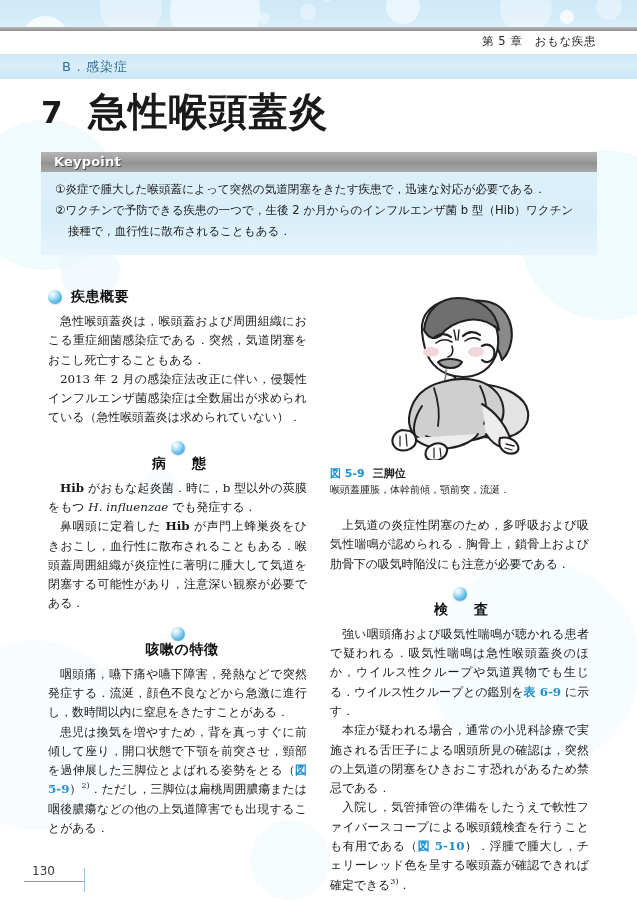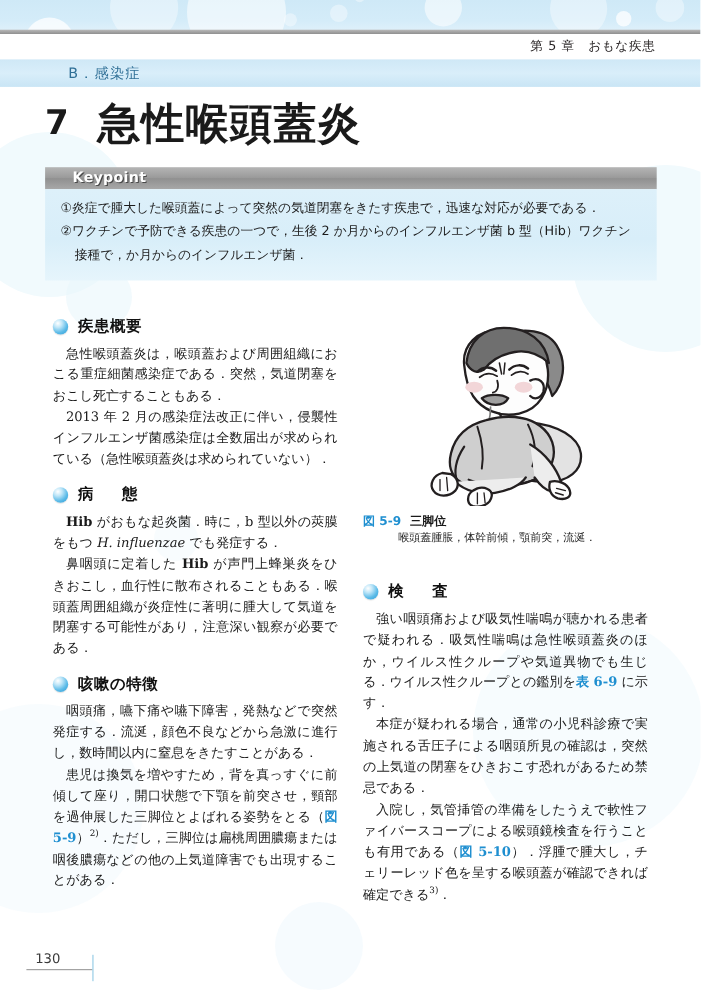--- a/index.html
+++ b/index.html
@@ -69,21 +69,20 @@
     height:20px;width:100%;
     background:linear-gradient(180deg,#b5b5b5 0%,#9a9a9a 48%,#909090 52%,#a8a8a8 100%);
     position:relative;
   }
   .kp-head .kp-label{
     position:absolute;left:13px;top:2px;
     color:#ffffff;font-weight:bold;font-size:13px;
     font-family:"DejaVu Sans","Liberation Sans",sans-serif;
     text-shadow:1px 1px 0 rgba(60,60,60,.85);
     letter-spacing:.2px;
-    margin-left:12px;
   }
   .kp-body{
     background:linear-gradient(180deg,#ddf0fa 0%,#d8eef9 55%,#e6f5fc 100%);
     padding:8px 16px 12px 14px;
     position:relative;overflow:hidden;
   }
   .kp-item{
     font-size:11.6px;line-height:1.72;color:#1b1b1b;
     text-align:justify;
     margin:0 0 1px 0;
@@ -92,21 +91,21 @@
   .kp-item .cont{display:block;padding-left:13px;}
 
   
   .col{position:absolute;top:288px;width:259px;}
   .col-left{left:48px;}
   .col-right{left:330px;}
 
   .sec-head{
     display:flex;align-items:center;margin:0 0 6px 0;text-align:right;
   }
-  .sec-head.tight{margin-top:13px;}
+  .sec-head.tight{margin-top:13px;flex-direction:column;}
   .ball{
     width:14px;height:14px;border-radius:50%;
     background:radial-gradient(circle at 33% 28%,#ffffff 0%,#bfe6f8 28%,#5cbbe8 62%,#2b9ad4 100%);
     box-shadow:0 1px 1px rgba(0,0,0,.12);
     flex:0 0 auto;
   }
   .sec-title{
     margin-left:9px;font-size:14px;font-weight:bold;color:#111;
     letter-spacing:.5px;
   }
@@ -125,21 +124,21 @@
   .ref{color:#1f8fd0;font-weight:bold;}
   sup{font-size:8px;vertical-align:super;}
 
   
   .figbox{position:absolute;left:330px;top:288px;width:262px;}
   .figimg{width:262px;height:172px;position:relative;}
   .figcap{margin-top:6px;}
   .figcap .line1{font-size:11px;font-weight:bold;color:#1a1a1a;}
   .figcap .line1 .fignum{color:#1f8fd0;font-weight:bold;}
   .figcap .line1 .figttl{margin-left:8px;}
-  .figcap .line2{font-size:10px;color:#222;margin-top:2px;line-height:1.4;margin-left:32px;}
+  .figcap .line2{font-size:10px;color:#222;margin-top:2px;line-height:1.4;}
 
   
   .footer{position:absolute;left:0;bottom:0;width:516px;height:48px;}
   .footer .pnum{
     position:absolute;left:32px;bottom:22px;
     font-size:12px;color:#3a3a3a;
     font-family:"DejaVu Sans","Liberation Sans",sans-serif;
   }
   .footer .rule{
     position:absolute;left:24px;bottom:18px;width:60px;height:1px;background:#9a9a9a;
@@ -190,21 +189,21 @@
   </div>
 
   <div class="kp-wrap">
     <div class="kp-head">
       <span class="kp-label">Keypoint</span>
     </div>
     <div class="kp-body">
       <div class="kp-item">①炎症で腫大した喉頭蓋によって突然の気道閉塞をきたす疾患で，迅速な対応が必要である．</div>
       <div class="kp-item">②ワクチンで予防できる疾患の一つで，生後 2 か月からのインフルエンザ菌 b 型（Hib）ワクチン</div>
       <div class="kp-item">
-        <span class="cont">接種で，か月からのインフルエンザ菌．</span>
+        <span class="cont">接種で，血行性に散布されることもある．</span>
       </div>
     </div>
   </div>
 
   <div class="col col-left">
 
     <div class="sec-head">
       <span class="ball"></span>
       <span class="sec-title">疾患概要</span>
     </div>
@@ -307,20 +306,23 @@
     </div>
     <div class="figcap">
       <div class="line1">
         <span class="fignum">図 5-9</span><span class="figttl">三脚位</span>
       </div>
       <div class="line2">喉頭蓋腫脹，体幹前傾，顎前突，流涎．</div>
     </div>
   </div>
 
   <div class="col col-right" style="top:516px;">
+    <p class="body">
+      上気道の炎症性閉塞のため，多呼吸および吸気性喘鳴が認められる．胸骨上，鎖骨上および肋骨下の吸気時陥没にも注意が必要である．
+    </p>
 
     <div class="sec-head tight">
       <span class="ball"></span>
       <span class="sec-title spaced">検　査</span>
     </div>
     <p class="body">
       強い咽頭痛および吸気性喘鳴が聴かれる患者で疑われる．吸気性喘鳴は急性喉頭蓋炎のほか，ウイルス性クループや気道異物でも生じる．ウイルス性クループとの鑑別を<span class="ref">表 6-9</span> に示す．
     </p>
     <p class="body">
       本症が疑われる場合，通常の小児科診療で実施される舌圧子による咽頭所見の確認は，突然の上気道の閉塞をひきおこす恐れがあるため禁忌である．

